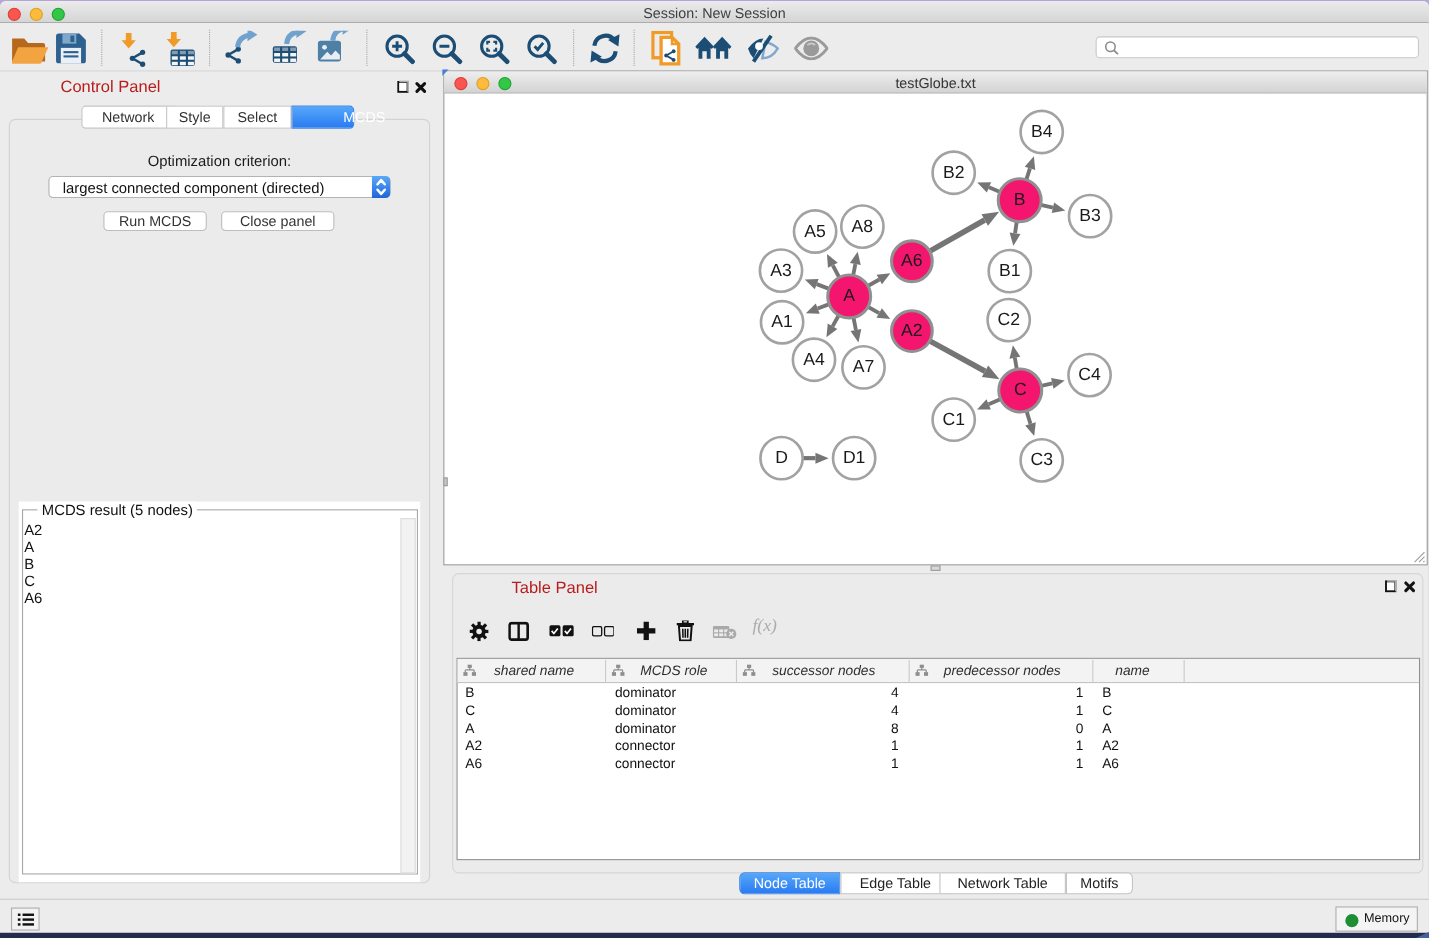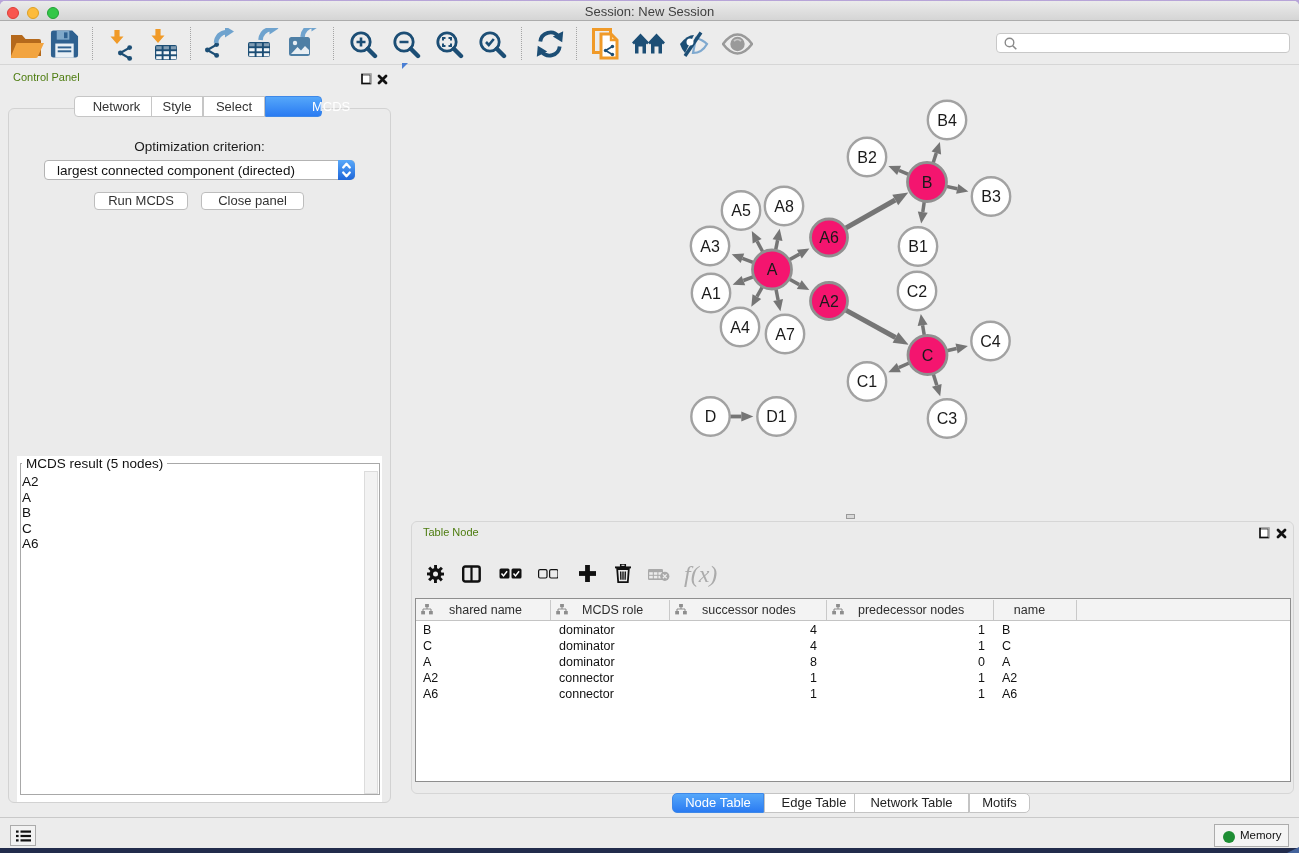--- a/index.html
+++ b/index.html
@@ -6,34 +6,34 @@
 html,body { width:1299px; height:853px; overflow:hidden; }
 body { font-family:"Liberation Sans", sans-serif; background:#B7A4D8; position:relative; }
 .abs { position:absolute; }
 .app { position:absolute; left:0; top:1px; width:1299px; height:847px; background:#ECECEC; border-radius:5px 5px 0 0; overflow:hidden; }
 .titlebar { position:absolute; left:0; top:0; width:1299px; height:20px; background:linear-gradient(#EBEBEB,#D5D5D5); border-bottom:1px solid #ACACAC; border-radius:5px 5px 0 0; }
 .titletext { position:absolute; top:3px; width:100%; text-align:center; font-size:13px; color:#404040; }
 .light { position:absolute; top:6px; width:12px; height:12px; border-radius:50%; }
 .toolbar { position:absolute; left:0; top:21px; width:1299px; height:43px; background:#ECECEC; border-bottom:1px solid #D6D6D6; }
 .tsep { position:absolute; top:5px; height:33px; width:0; border-left:1px dotted #A5A5A5; }
 .searchbox { position:absolute; left:996px; top:11px; width:294px; height:20px; background:#fff; border:1px solid #C8C8C8; border-radius:4px; }
-.panel-title { font-size:11px; color:#4d7c0f; }
+.panel-title { font-size:15px; color:#b91c1c;margin-left:42px; }
 .cp-body { position:absolute; left:8px; top:107px; width:383px; height:695px; background:#EBEBEB; border:1px solid #D2D2D2; border-radius:6px; }
 .tab { position:absolute; top:95px; height:21px; background:#fff; border:1px solid #C6C6C6; font-size:13px; color:#333; text-align:center; line-height:19px; }
 .tabblue { background:linear-gradient(#55A7FA,#2A7BF2); color:#fff; border-color:#3E88E8;padding-left:46px; }
 .btn { position:absolute; background:#fff; border:1px solid #BDBDBD; border-radius:4px; font-size:13px; color:#333; text-align:center; }
 .fieldset-box { position:absolute; left:17px; top:455px; width:365px; height:346px; background:#fff; }
 .fieldset-border { position:absolute; left:3px; top:7px; right:2.5px; bottom:7px; border:1px solid #A8A8A8; }
-.legend { position:absolute; left:5px; top:0px; background:#fff; padding:0 4px; font-size:13.5px; color:#111; }
+.legend { position:absolute; left:17px; top:0px; background:#fff; padding:0 4px; font-size:13.5px; color:#111; }
 .mcds-list { position:absolute; left:5px; top:18px; font-size:13.5px; color:#111; line-height:15.5px; }
 .scrolltrack { position:absolute; right:4px; top:15px; width:14.5px; height:323px; background:#F2F2F2; border:1px solid #DCDCDC; }
 .win { position:absolute; left:403px; top:63px; width:895px; height:450px; background:#fff; border:1px solid #989898; }
 .wintitle { position:absolute; left:0; top:0; width:100%; height:20px; background:linear-gradient(#EEEEEE,#D3D3D3); border-bottom:1px solid #ABABAB; }
 .tp-body { position:absolute; left:411px; top:520px; width:883px; height:273px; background:#EBEBEB; border:1px solid #D6D6D6; border-radius:6px; }
-.ntable { position:absolute; left:415px; top:597px; width:876px; height:184px; background:#fff; border:1px solid #8E8E8E; }
+.ntable { position:absolute; left:415px; top:597px; width:876px; height:184px; background:#fff; border:1px solid #8E8E8E;font-style:italic; }
 .th-row { position:absolute; left:0; top:0; width:100%; height:22px; background:#F3F3F3; border-bottom:1px solid #C4C4C4; }
 .th-sep { position:absolute; top:1px; height:20px; width:0; border-left:1px solid #C9C9C9; }
 .th-label { position:absolute; top:4px; font-size:12.5px; color:#2E2E2E; }
 .td { position:absolute; font-size:12.5px; color:#111; }
 .btab { position:absolute; top:792px; height:20px; background:#fff; border:1px solid #C4C4C4; font-size:13px; color:#222; text-align:center; line-height:18px; }
 .btabblue { background:linear-gradient(#55A7FA,#2A7BF2); color:#fff; border-color:#3E88E8; }
 .statusbar { position:absolute; left:0; top:816px; width:1299px; height:31px; background:#ECECEC; border-top:1px solid #C9C9C9; }
 .desktop { position:absolute; left:0; top:848px; width:1299px; height:5px; background:#222C4C; }
 </style>
 </head>
@@ -206,20 +206,32 @@
   <div class="abs" style="left:8px; top:138px; width:383px; text-align:center; font-size:13.5px; color:#1A1A1A;">Optimization criterion:</div>
   <div class="btn" style="left:94px; top:191px; width:94px; height:18px; line-height:16px;">Run MCDS</div>
   <div class="btn" style="left:201px; top:191px; width:103px; height:18px; line-height:16px;">Close panel</div>
   <div class="fieldset-box">
     <div class="fieldset-border"></div>
     <div class="legend">MCDS result (5 nodes)</div>
     <div class="mcds-list">A2<br>A<br>B<br>C<br>A6</div>
     <div class="scrolltrack"></div>
   </div>
 
+  <div class="win">
+    <div class="wintitle">
+      <div class="light" style="left:9px; top:4.5px; background:#F9564F; border:0.5px solid #DE3E36;"></div>
+      <div class="light" style="left:28.5px; top:4.5px; background:#FCBB3C; border:0.5px solid #DEA023;"></div>
+      <div class="light" style="left:49px; top:4.5px; background:#33C748; border:0.5px solid #23A135;"></div>
+      <div class="titletext" style="top:2.5px; color:#333;">testGlobe.txt</div>
+    </div>
+    <svg class="abs" style="right:1px;bottom:1px;" width="13" height="13" viewBox="0 0 13 13">
+        <path d="M12 3 L3 12 M12 7 L7 12 M12 11 L11 12" stroke="#9A9A9A" stroke-width="1"></path>
+      </svg>
+      <div class="abs" style="left:-1px;top:369px;width:4px;height:8px;background:#C9C9C9;border:1px solid #9A9A9A;"></div>
+  </div>
   <div class="abs" style="left:404px;top:84px;width:893px;height:427px;"><svg width="893" height="427" viewBox="404 85 893 427">
         <line x1="755.7" y1="275.8" x2="743.4" y2="280.5" stroke="#757575" stroke-width="3.5"></line>
         <polygon points="732.6,284.7 741.6,275.9 745.2,285.2" fill="#757575"></polygon>
         <line x1="755.6" y1="263.3" x2="742.4" y2="258.3" stroke="#757575" stroke-width="3.5"></line>
         <polygon points="731.7,254.2 744.2,253.6 740.7,263.0" fill="#757575"></polygon>
         <line x1="763.5" y1="284.8" x2="756.9" y2="296.7" stroke="#757575" stroke-width="3.5"></line>
         <polygon points="751.3,306.7 752.5,294.2 761.2,299.1" fill="#757575"></polygon>
         <line x1="763.9" y1="254.0" x2="757.1" y2="241.2" stroke="#757575" stroke-width="3.5"></line>
         <polygon points="751.8,231.0 761.6,238.9 752.7,243.5" fill="#757575"></polygon>
         <line x1="775.5" y1="286.7" x2="778.1" y2="300.0" stroke="#757575" stroke-width="3.5"></line>
@@ -294,21 +306,21 @@
         <text x="710.5" y="416.5" font-size="16" fill="#1A1A1A" text-anchor="middle" dominant-baseline="central" font-family="Liberation Sans, sans-serif">D</text>
         <circle cx="776.5" cy="416.5" r="19.2" fill="#FFFFFF" stroke="#A2A2A2" stroke-width="2.4"></circle>
         <text x="776.5" y="416.5" font-size="16" fill="#1A1A1A" text-anchor="middle" dominant-baseline="central" font-family="Liberation Sans, sans-serif">D1</text>
       </svg></div>
     <div class="abs" style="left:846px;top:513px;width:9px;height:5px;background:#D9D9D9;border:1px solid #9A9A9A;"></div>
     <svg class="abs" style="left:402px;top:62px;" width="6" height="6" viewBox="0 0 6 6">
       <path d="M0 0 H6 L0 6 Z" fill="#4A7FD4"></path>
     </svg>
 
   <div class="tp-body"></div>
-  <div class="abs panel-title" style="left:423px; top:525px;">Table Node</div>
+  <div class="abs panel-title" style="left:423px; top:525px;">Table Panel</div>
   <svg class="abs" style="left:1259px;top:526px;" width="11" height="12" viewBox="0 0 11 12">
       <rect x="1" y="1.5" width="8.5" height="9" fill="#fff" stroke="#111" stroke-width="1.7"></rect>
       <path d="M2 1 h8 v9.5" fill="none" stroke="#AFAFAF" stroke-width="1.6"></path>
     </svg>
     <svg class="abs" style="left:1275.5px;top:527px;" width="11" height="11" viewBox="0 0 11 11">
       <path d="M2 2 L9 9 M9 2 L2 9" stroke="#111" stroke-width="2.8" stroke-linecap="round"></path>
     </svg>
   <svg class="abs" style="left:427px;top:564px;" width="17" height="18" viewBox="0 0 17 18">
       <rect x="7.1" y="0" width="2.9" height="4.4" fill="#111" transform="rotate(0 8.5 9)"></rect>
       <rect x="7.1" y="0" width="2.9" height="4.4" fill="#111" transform="rotate(45 8.5 9)"></rect>
@@ -355,21 +367,21 @@
         <rect x="1.2" y="4.2" width="3.6" height="2.6"></rect>
         <rect x="5.8" y="4.2" width="3.6" height="2.6"></rect>
         <rect x="10.4" y="4.2" width="3.6" height="2.6"></rect>
         <rect x="1.2" y="7.8" width="3.6" height="2.6"></rect>
         <rect x="5.8" y="7.8" width="3.6" height="2.6"></rect>
         <rect x="10.4" y="7.8" width="3.6" height="2.6"></rect>
       </g>
       <circle cx="16.8" cy="8.3" r="4.6" fill="#A9A9A9"></circle>
       <path d="M14.9 6.4 l3.8 3.8 M18.7 6.4 l-3.8 3.8" stroke="#ECECEC" stroke-width="1.3"></path>
     </svg>
-    <div class="abs" style="left:684px;top:560px;font-family:'Liberation Serif',serif;font-style:italic;font-size:24px;color:#ABABAB;">f(x)</div>
+    <div class="abs" style="left:684px;top:560px;font-family:'Liberation Serif',serif;font-style:italic;font-size:16px;color:#ABABAB;">f(x)</div>
   <div class="ntable">
     <div class="th-row">
       <div class="th-sep" style="left:134px;"></div>
       <div class="th-sep" style="left:253px;"></div>
       <div class="th-sep" style="left:410px;"></div>
       <div class="th-sep" style="left:577px;"></div>
       <div class="th-sep" style="left:660px;"></div>
       <svg class="abs" style="left:5px;top:5px;" width="12" height="11" viewBox="0 0 12 11">
           <rect x="4.1" y="0" width="3.8" height="3.2" fill="#8E8E8E"></rect>
           <path d="M6 3 v2 M2 5 h8 M2 5 v2 M10 5 v2" stroke="#8E8E8E" stroke-width="1.1" fill="none"></path>

